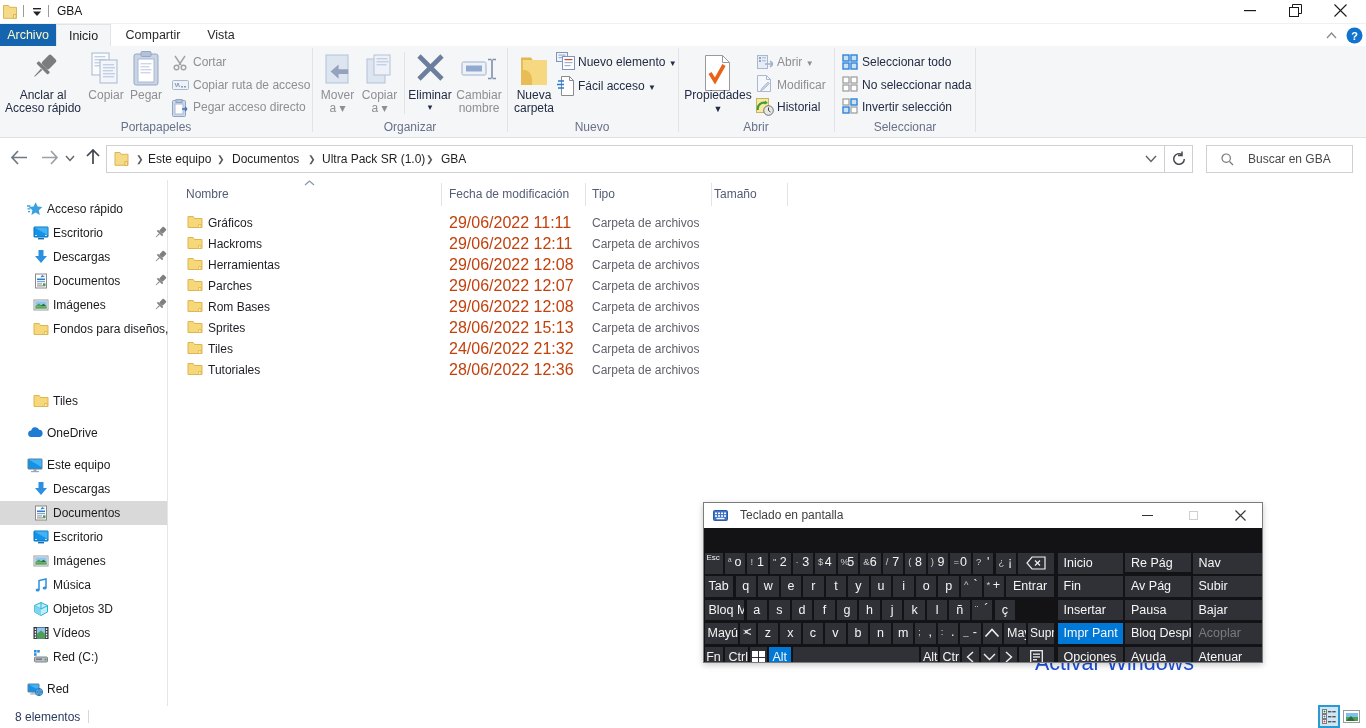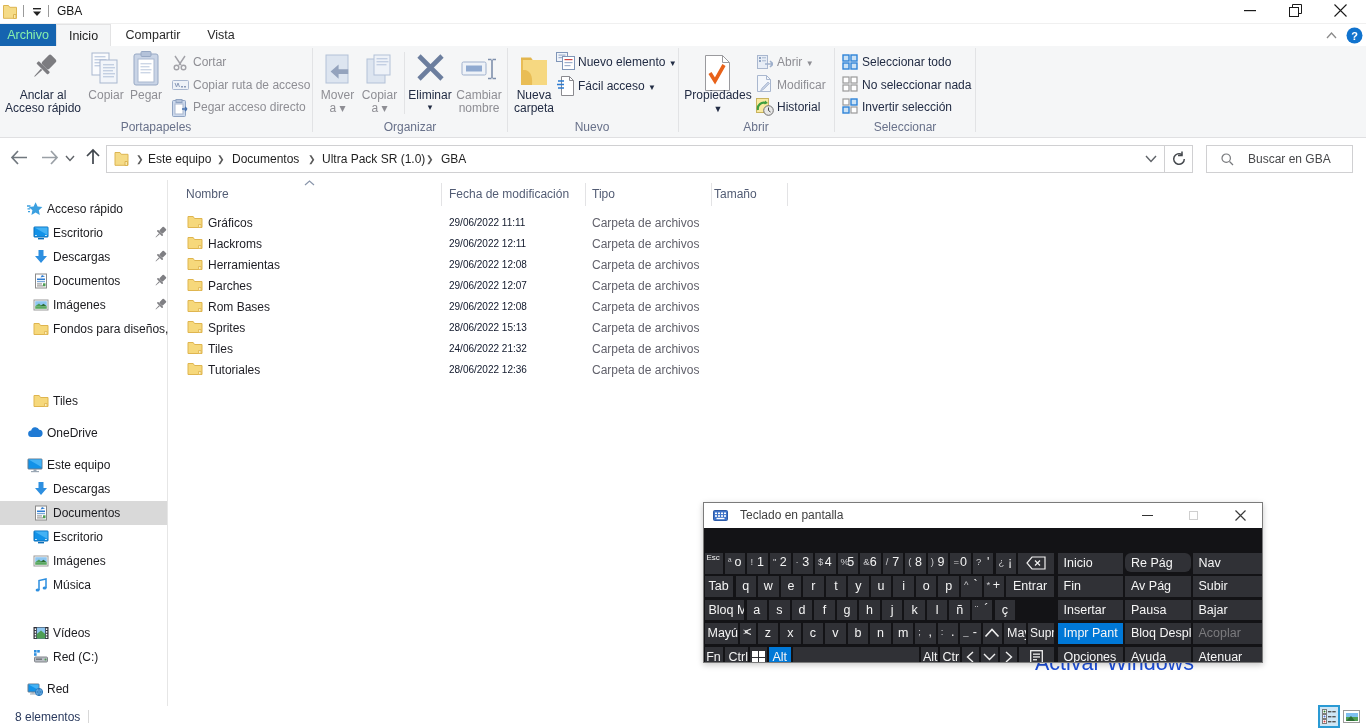--- a/index.html
+++ b/index.html
@@ -29,21 +29,21 @@
 .srow { position:absolute; left:0; width:167px; height:24px; }
 .srow .txt { position:absolute; top:4px; height:16px; line-height:16px; font-size:12px; color:#1b1b1f; white-space:nowrap; }
 .sicon { position:absolute; top:4px; width:16px; height:16px; }
 .pin { position:absolute; left:152px; top:4px; width:16px; height:16px; }
 
 #headrow { position:absolute; left:176px; top:183px; width:1190px; height:22px; }
 .hcol { position:absolute; top:0; height:22px; line-height:22px; font-size:12px; color:#525c74; }
 .hsep { position:absolute; top:0; width:1px; height:23px; background:#e3e3e5; }
 .frow { position:absolute; left:176px; width:900px; height:21px; }
 .frow .name { position:absolute; left:32px; top:3px; font-size:12px; color:#1d1d24; line-height:16px;}
-.frow .date { position:absolute; left:273px; top:3px; font-size:10px; color:#0f172a; line-height:16px;}
+.frow .date { position:absolute; left:273px; top:3px; font-size:16px; color:#c2410c; line-height:16px;}
 .frow .tipo { position:absolute; left:416px; top:3px; font-size:12px; color:#62626c; line-height:16px;}
 .ficon { position:absolute; left:11px; top:2px; width:16px; height:16px; }
 
 #statusbar { position:absolute; left:0; top:706px; width:1366px; height:22px; background:#fff; }
 
 #osk { position:absolute; left:703px; top:502px; width:560px; height:161px; background:#131316; border:1px solid #7b7b7b; box-shadow:0 2px 6px rgba(0,0,0,0.22); overflow:hidden; }
 #osktitle { position:absolute; left:0; top:0; width:558px; height:25px; background:#fff; }
 #oskbody { position:absolute; left:0; top:25px; width:558px; height:136px; background:#131316; }
 .key { position:absolute; background:#303136; color:#f4f4f4; font-size:12.5px; overflow:hidden; white-space:nowrap; }
 .kc { text-align:center; }
@@ -76,21 +76,21 @@
   <svg class="abs" style="left:1289px;top:4px" width="13" height="13" viewBox="0 0 13 13">
         <rect x="0.5" y="3.5" width="9" height="9" fill="none" stroke="#1a1a1a"></rect>
         <path d="M3.5 3.5 v-3 h9 v9 h-3" fill="none" stroke="#1a1a1a"></path>
       </svg>
   <svg class="abs" style="left:1334px;top:4px" width="13" height="13" viewBox="0 0 13 13">
         <path d="M0.5 0.5 L12.5 12.5 M12.5 0.5 L0.5 12.5" stroke="#1a1a1a" stroke-width="1.1"></path>
       </svg>
 </div>
 
 <div id="tabrow">
-  <div class="tab" style="left:0;width:56px;background:#1564b0;color:#86efac">Archivo</div>
+  <div class="tab" style="left:0;width:56px;background:#1564b0;color:#fef9c3">Archivo</div>
   <div class="tab" style="left:56px;width:55px;background:#f5f6f7;border:1px solid #e3e3e4;border-bottom:none;color:#1c1c1c">Inicio</div>
   <div class="tab" style="left:111px;width:84px">Compartir</div>
   <div class="tab" style="left:195px;width:52px">Vista</div>
   <svg class="abs" style="left:1326px;top:8px" width="11" height="7" viewBox="0 0 11 7">
         <path d="M1 6 L5.5 1 L10 6" fill="none" stroke="#8a8a8a" stroke-width="1.3"></path>
       </svg>
   <svg class="abs" style="left:1346px;top:3px" width="17" height="17" viewBox="0 0 17 17">
         <circle cx="8.5" cy="8.5" r="8" fill="#1073ce"></circle>
         <text x="8.5" y="12.5" font-size="11" font-weight="bold" fill="#fff" text-anchor="middle" font-family="Liberation Sans">?</text>
       </svg>
@@ -448,20 +448,28 @@
           </svg></span>
         <span class="txt" style="left:53px">Imágenes</span>
       </div>
 <div class="srow" style="top:393px;">
         <span class="sicon" style="left:33px"><svg width="16" height="16" viewBox="0 0 16 16">
             <path d="M6 13 V3.5 L13 2 v9" fill="none" stroke="#2d8fe0" stroke-width="1.5"></path>
             <ellipse cx="4.6" cy="13" rx="2" ry="1.6" fill="#2d8fe0"></ellipse>
             <ellipse cx="11.6" cy="11" rx="2" ry="1.6" fill="#2d8fe0"></ellipse>
           </svg></span>
         <span class="txt" style="left:53px">Música</span>
+      </div>
+<div class="srow" style="top:417px;">
+        <span class="sicon" style="left:33px"><svg width="16" height="16" viewBox="0 0 16 16">
+            <path d="M8 1.5 L14.5 4.5 V11 L8 14.5 L1.5 11 V4.5 Z" fill="#bfeef8" stroke="#27b0d6"></path>
+            <path d="M8 1.5 V8 M8 8 L14.5 4.7 M8 8 L1.5 4.7" stroke="#27b0d6" fill="none"></path>
+            <path d="M1.5 4.5 L8 8 V14.5 L1.5 11z" fill="#7fd6ea"></path>
+          </svg></span>
+        <span class="txt" style="left:53px">Objetos 3D</span>
       </div>
 <div class="srow" style="top:441px;">
         <span class="sicon" style="left:33px"><svg width="16" height="16" viewBox="0 0 16 16">
             <rect x="1" y="2.5" width="14" height="11" fill="#3a3a44" stroke="#2a2a32"></rect>
             <rect x="3.8" y="2.5" width="8.4" height="11" fill="#8ec6f0"></rect>
             <path d="M3.8 9 L8 5.5 L12.2 9 v4.5 h-8.4z" fill="#4e9e54"></path>
             <g fill="#fff">
               <rect x="1.7" y="3.4" width="1.3" height="1.6"></rect>
               <rect x="1.7" y="6.1" width="1.3" height="1.6"></rect>
               <rect x="1.7" y="8.8" width="1.3" height="1.6"></rect>
@@ -764,21 +772,21 @@
           </svg></div>
 <div class="key kc" style="left:315px;top:118.6px;width:35px;height:20.6px;line-height:20.6px;"><svg width="13" height="14" viewBox="0 0 13 14" style="margin-top:3px">
             <rect x="0.7" y="0.7" width="11.6" height="12.6" fill="none" stroke="#f0f0f0" stroke-width="1.3"></rect>
             <g fill="#f0f0f0">
               <rect x="3" y="3.5" width="7" height="1.3"></rect>
               <rect x="3" y="6.3" width="7" height="1.3"></rect>
               <rect x="3" y="9.1" width="4" height="1.3"></rect>
             </g>
           </svg></div>
 <div class="rkey" style="left:353.5px;top:25px;width:65.5px;height:20.6px;line-height:20.6px;">Inicio</div>
-<div class="rkey" style="left:421px;top:25px;width:65.5px;height:19px;line-height:20.6px;border-radius:6px;">Re Pág</div>
+<div class="rkey" style="left:421px;top:25px;width:65.5px;height:19px;line-height:20.6px;">Re Pág</div>
 <div class="rkey" style="left:488.5px;top:25px;width:69.5px;height:20.6px;line-height:20.6px;">Nav</div>
 <div class="rkey" style="left:353.5px;top:48.4px;width:65.5px;height:20.6px;line-height:20.6px;">Fin</div>
 <div class="rkey" style="left:421px;top:48.4px;width:65.5px;height:20.6px;line-height:20.6px;">Av Pág</div>
 <div class="rkey" style="left:488.5px;top:48.4px;width:69.5px;height:20.6px;line-height:20.6px;">Subir</div>
 <div class="rkey" style="left:353.5px;top:71.8px;width:65.5px;height:20.6px;line-height:20.6px;">Insertar</div>
 <div class="rkey" style="left:421px;top:71.8px;width:65.5px;height:20.6px;line-height:20.6px;">Pausa</div>
 <div class="rkey" style="left:488.5px;top:71.8px;width:69.5px;height:20.6px;line-height:20.6px;">Bajar</div>
 <div class="rkey" style="left:353.5px;top:95.2px;width:65.5px;height:20.6px;line-height:20.6px;background:#0078d7;">Impr Pant</div>
 <div class="rkey" style="left:421px;top:95.2px;width:65.5px;height:20.6px;line-height:20.6px;">Bloq Despl</div>
 <div class="rkey" style="left:488.5px;top:95.2px;width:69.5px;height:20.6px;line-height:20.6px;color:#7b7b7e;">Acoplar</div>

